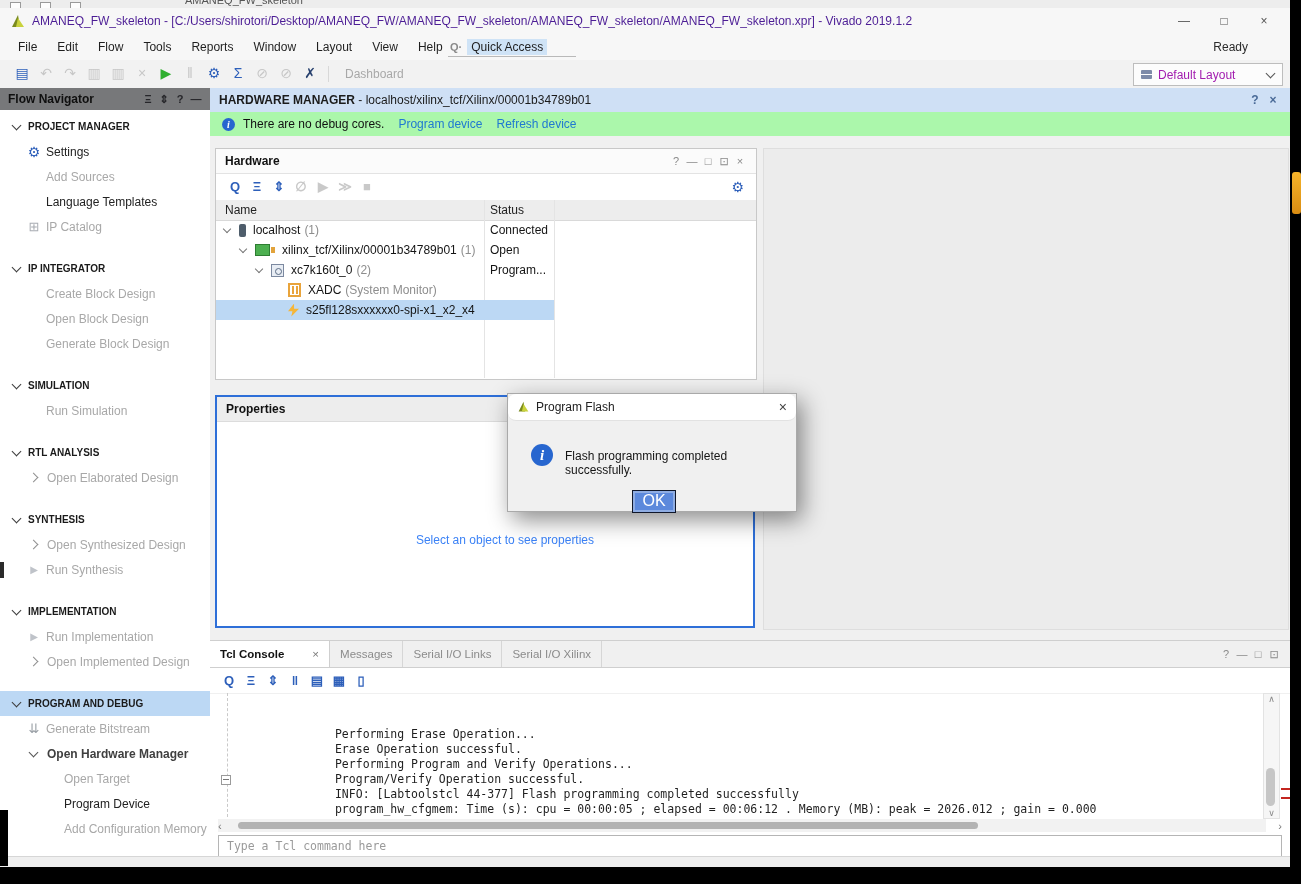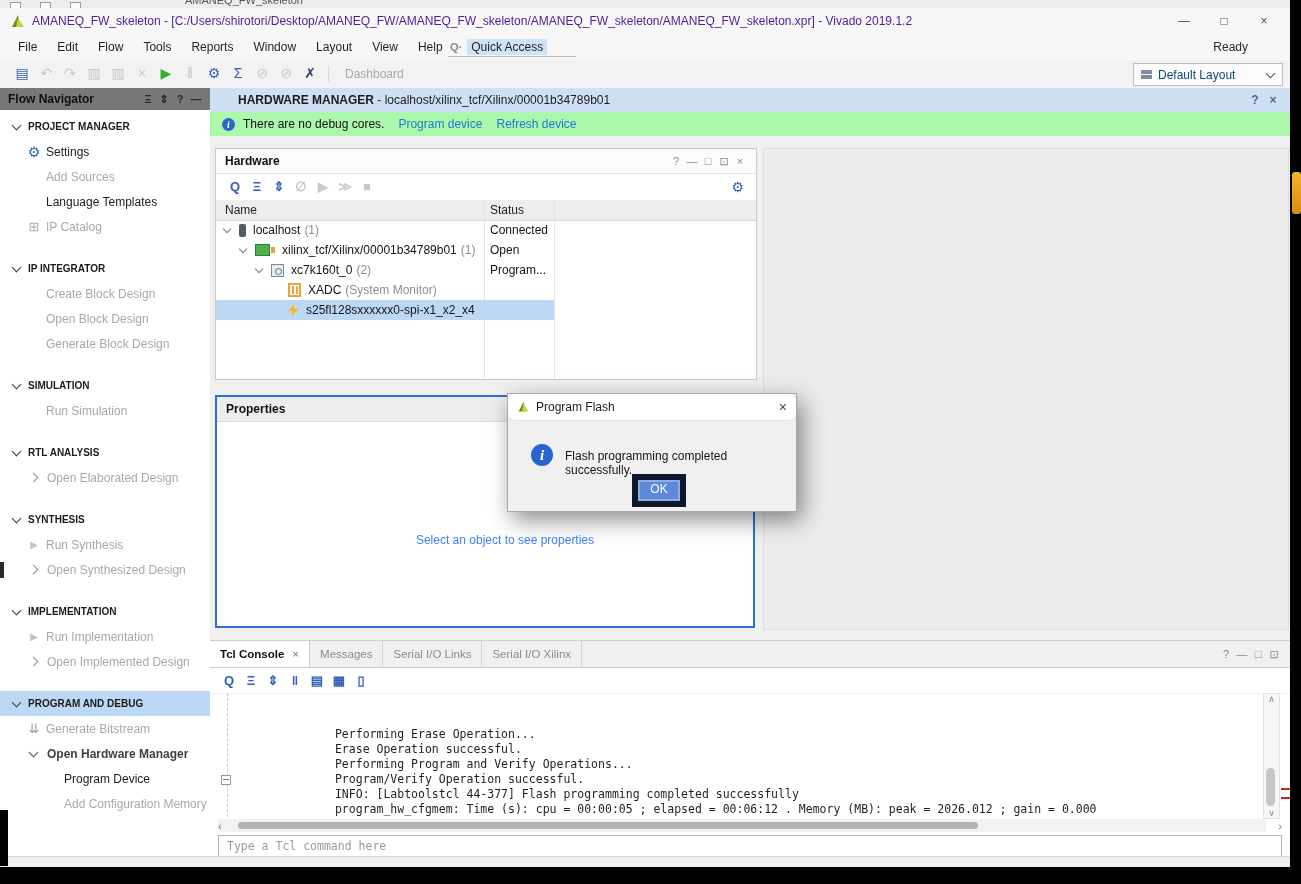--- a/index.html
+++ b/index.html
@@ -33,21 +33,21 @@
   .tb-icon{width:24px;text-align:center;font-size:14px;line-height:27px;}
   .tb-icon[data-cls="blue"]{color:#2d5fba;}
   .tb-icon[data-cls="dis"]{color:#c7c7c7;}
   .tb-icon[data-cls="green"]{color:#2faf2f;}
   .tb-icon[data-cls="dark"]{color:#27406e;}
   .vsep{width:1px;height:16px;background:#d8d8d8;margin:0 6px;}
   .dashboard{color:#a8a8a8;margin-left:10px;}
   .layout-select{position:absolute;right:7px;top:3px;width:148px;height:21px;border:1px solid #bdbdbd;background:#fcfcfc;display:flex;align-items:center;}
   .layout-grid{width:11px;height:9px;margin:0 6px 0 7px;background:linear-gradient(to bottom,#7d8aa8 0 4px,transparent 4px 5px,#7d8aa8 5px 9px);
                -webkit-mask:none;border-radius:1px;}
-  .layout-label{flex:1;color:#0c4a6e;}
+  .layout-label{flex:1;color:#a21caf;}
   .cv{display:inline-block;width:6px;height:6px;border-right:1.5px solid currentColor;border-bottom:1.5px solid currentColor;}
   .cv.down{transform:rotate(45deg);}
   .layout-caret{color:#555;margin-right:8px;margin-top:-3px;}
 
   
   .flownav{position:absolute;left:0;top:80px;width:210px;height:768px;background:#fff;border-right:1px solid #c4c4c4;}
   .fn-header{position:absolute;left:0;top:0;width:210px;height:22px;background:#77787a;}
   .fn-title{position:absolute;left:8px;line-height:22px;font-weight:bold;color:#0f0f0f;}
   .fn-hicons{position:absolute;right:6px;top:0;height:22px;display:flex;}
   .fn-hicons span{width:16px;text-align:center;line-height:22px;color:#26262a;font-size:11px;font-weight:bold;}
@@ -66,21 +66,21 @@
   .fn-row[data-icon="gear"] .fn-icon::before{content:"⚙";color:#2d5fba;font-size:14px;}
   .fn-row[data-icon="ip"] .fn-icon::before{content:"⊞";color:#a9adb3;font-size:13px;}
   .fn-row[data-icon="play"] .fn-icon::before{content:"▶";color:#bfc3c9;font-size:10px;}
   .fn-row[data-icon="bitstream"] .fn-icon::before{content:"⇊";color:#9aa0a6;font-size:13px;}
   .fn-row[data-icon="chev-right"] .fn-icon{width:6px;height:6px;border-right:1.6px solid #8f8f8f;border-bottom:1.6px solid #8f8f8f;transform:rotate(-45deg);margin-left:-16px;margin-right:10px;}
   .fn-row[data-icon="chev-down"] .fn-icon{width:6px;height:6px;border-right:1.6px solid #555;border-bottom:1.6px solid #555;transform:rotate(45deg);margin-left:-16px;margin-right:10px;margin-top:-3px;}
 
   
   .hwm-bar{position:absolute;left:210px;top:80px;width:1080px;height:24px;background:#cfe0f5;}
   .hwm-text{position:absolute;left:9px;line-height:24px;color:#1b1b1b;white-space:nowrap;}
-  .hwm-title{font-weight:bold;margin-left:19px;}
+  .hwm-title{font-weight:bold;}
   .hwm-controls{position:absolute;right:8px;top:0;height:24px;display:flex;}
   .hwm-controls span{width:18px;text-align:center;line-height:24px;color:#4a6a97;font-weight:bold;font-size:12px;}
   .banner{position:absolute;left:210px;top:104px;width:1080px;height:24px;background:#abf7ab;display:flex;align-items:center;}
   .info-circle{width:13px;height:13px;border-radius:50%;background:#2766cf;color:#fff;font-weight:bold;font-style:italic;
                font-size:10px;line-height:13px;text-align:center;font-family:"Liberation Serif",serif;margin-left:12px;}
   .banner-text{margin-left:8px;color:#111;}
   .banner-link{margin-left:14px;color:#1f78d1;cursor:pointer;}
 
   
   .workspace{position:absolute;left:210px;top:128px;width:1080px;height:504px;background:#f0f0f0;}
@@ -124,21 +124,21 @@
   .tsuffix{color:#8d8d8d;margin-left:4px;}
   .tstatus{position:absolute;left:274px;color:#141414;}
 
   .props-panel{position:absolute;left:5px;top:259px;width:540px;height:233px;background:#fff;border:2px solid #2e6fd8;box-sizing:border-box;}
   .props-header{position:absolute;left:0;top:0;right:0;height:24px;background:#ededed;border-bottom:1px solid #dcdcdc;}
   .props-empty{position:absolute;left:0;top:136px;width:100%;text-align:center;color:#3b82f6;margin-left:20px;}
 
   
   .console{position:absolute;left:210px;top:632px;width:1080px;height:216px;background:#fff;border-top:1px solid #cfcfcf;}
   .tabbar{position:absolute;left:0;top:0;right:0;height:26px;background:#f0f0f0;border-bottom:1px solid #cfcfcf;display:flex;}
-  .tab{height:26px;display:flex;align-items:center;padding:0 10px;color:#8b8b8b;border-right:1px solid #d6d6d6;font-size:11.5px;}
+  .tab{height:26px;display:flex;align-items:center;padding:0 10px;color:#8b8b8b;border-right:1px solid #d6d6d6;font-size:11.5px;gap:20px;}
   .tab[data-active="true"]{background:#fff;color:#111;font-weight:bold;border-right:1px solid #cfcfcf;}
   .tab-close{margin-left:8px;color:#777;font-weight:normal;}
   .tab-close:empty{display:none;}
   .con-controls{position:absolute;right:8px;top:0;height:26px;display:flex;}
   .con-controls span{width:16px;text-align:center;line-height:26px;color:#8a8a8a;font-size:11px;}
   .con-toolbar{position:absolute;left:0;top:26px;right:0;height:26px;display:flex;align-items:center;padding-left:8px;border-bottom:1px solid #f0f0f0;}
   .tcl-body{position:absolute;left:0;top:52px;right:28px;height:124px;overflow:hidden;font-family:"DejaVu Sans Mono",monospace;font-size:11.5px;}
   .gutter{position:absolute;left:17px;top:0;bottom:0;border-left:1px dashed #c9c9c9;}
   .tcl-lines{position:absolute;left:28px;top:4px;right:0;}
   .tcl-line{position:relative;height:15px;line-height:15px;color:#1f1f1f;white-space:pre;}
@@ -161,22 +161,22 @@
   .statusbar{position:absolute;left:0;top:848px;width:1290px;height:10px;background:#efefef;border-top:1px solid #d6d6d6;}
 
   
   .dialog{left:507px;top:393px;width:288px;height:117px;background:#f0f0f0;border:1px solid #a9a9a9;box-shadow:5px 8px 22px rgba(0,0,0,.45);}
   .dlg-titlebar{position:absolute;left:0;top:0;right:0;height:26px;background:#fff;border-bottom:1px solid #e2e2e2;border-radius:8px;}
   .dlg-title{position:absolute;left:28px;line-height:26px;color:#222;}
   .dlg-close{position:absolute;right:9px;line-height:26px;color:#444;font-size:14px;}
   .dlg-info{position:absolute;left:23px;top:50px;width:22px;height:22px;border-radius:50%;background:#2766cf;color:#fff;
             font-family:"Liberation Serif",serif;font-style:italic;font-weight:bold;font-size:15px;text-align:center;line-height:22px;}
   .dlg-msg{position:absolute;left:57px;top:55px;color:#151515;}
-  .ok-btn{position:absolute;left:124px;top:80px;width:42px;height:21px;background:#5c89dc;border:6px solid #0f172a;
-          box-shadow:inset 0 0 0 2px #8fadе3;box-shadow:inset 0 0 0 2px #8fade3;color:#fff;text-align:center;line-height:19px;font-size:12px;}
+  .ok-btn{position:absolute;left:124px;top:96px;width:42px;height:21px;background:#5c89dc;border:1px solid #0f172a;
+          box-shadow:inset 0 0 0 2px #8fadе3;box-shadow:inset 0 0 0 2px #8fade3;color:#fff;text-align:center;line-height:19px;font-size:16px;}
   .q-small{color:#8a8a8a;font-size:11px;font-weight:bold;margin-left:2px;}
 
   .orange-blob{left:1292px;top:172px;width:9px;height:42px;background:linear-gradient(#f6b42a,#d98c12);border-radius:3px;}
   .black-notch{left:0;top:810px;width:8px;height:56px;background:#000;}
   .left-spec{left:0;top:562px;width:4px;height:16px;background:#2a2a2a;}
 </style>
 </head>
 <body>
 
 <div class="screen">
@@ -338,30 +338,30 @@
             <span class="fn-icon"></span>
             <span class="fn-label">Open Elaborated Design</span>
           </div>
 
           <div class="fn-row" data-kind="section" data-gap="true">
             <span class="cv down sec-cv"></span>
 
             <span class="fn-label">SYNTHESIS</span>
           </div>
 
+          <div class="fn-row" data-state="disabled" data-icon="chev-right" data-indent="1">
+
+            <span class="fn-icon"></span>
+            <span class="fn-label">Open Synthesized Design</span>
+          </div>
+
           <div class="fn-row" data-state="disabled" data-icon="play" data-indent="1">
 
             <span class="fn-icon"></span>
             <span class="fn-label">Run Synthesis</span>
-          </div>
-
-          <div class="fn-row" data-state="disabled" data-icon="chev-right" data-indent="1">
-
-            <span class="fn-icon"></span>
-            <span class="fn-label">Open Synthesized Design</span>
           </div>
 
           <div class="fn-row" data-kind="section" data-gap="true">
             <span class="cv down sec-cv"></span>
 
             <span class="fn-label">IMPLEMENTATION</span>
           </div>
 
           <div class="fn-row" data-state="disabled" data-icon="play" data-indent="1">
 
@@ -386,20 +386,24 @@
             <span class="fn-icon"></span>
             <span class="fn-label">Generate Bitstream</span>
           </div>
 
           <div class="fn-row" data-state="bold" data-icon="chev-down" data-indent="1">
 
             <span class="fn-icon"></span>
             <span class="fn-label">Open Hardware Manager</span>
           </div>
 
+          <div class="fn-row" data-state="disabled" data-indent="2">
+
+            <span class="fn-label">Open Target</span>
+          </div>
 
           <div class="fn-row" data-indent="2">
 
             <span class="fn-label">Program Device</span>
           </div>
 
           <div class="fn-row" data-state="disabled" data-indent="2">
 
             <span class="fn-label">Add Configuration Memory De</span>
           </div>

